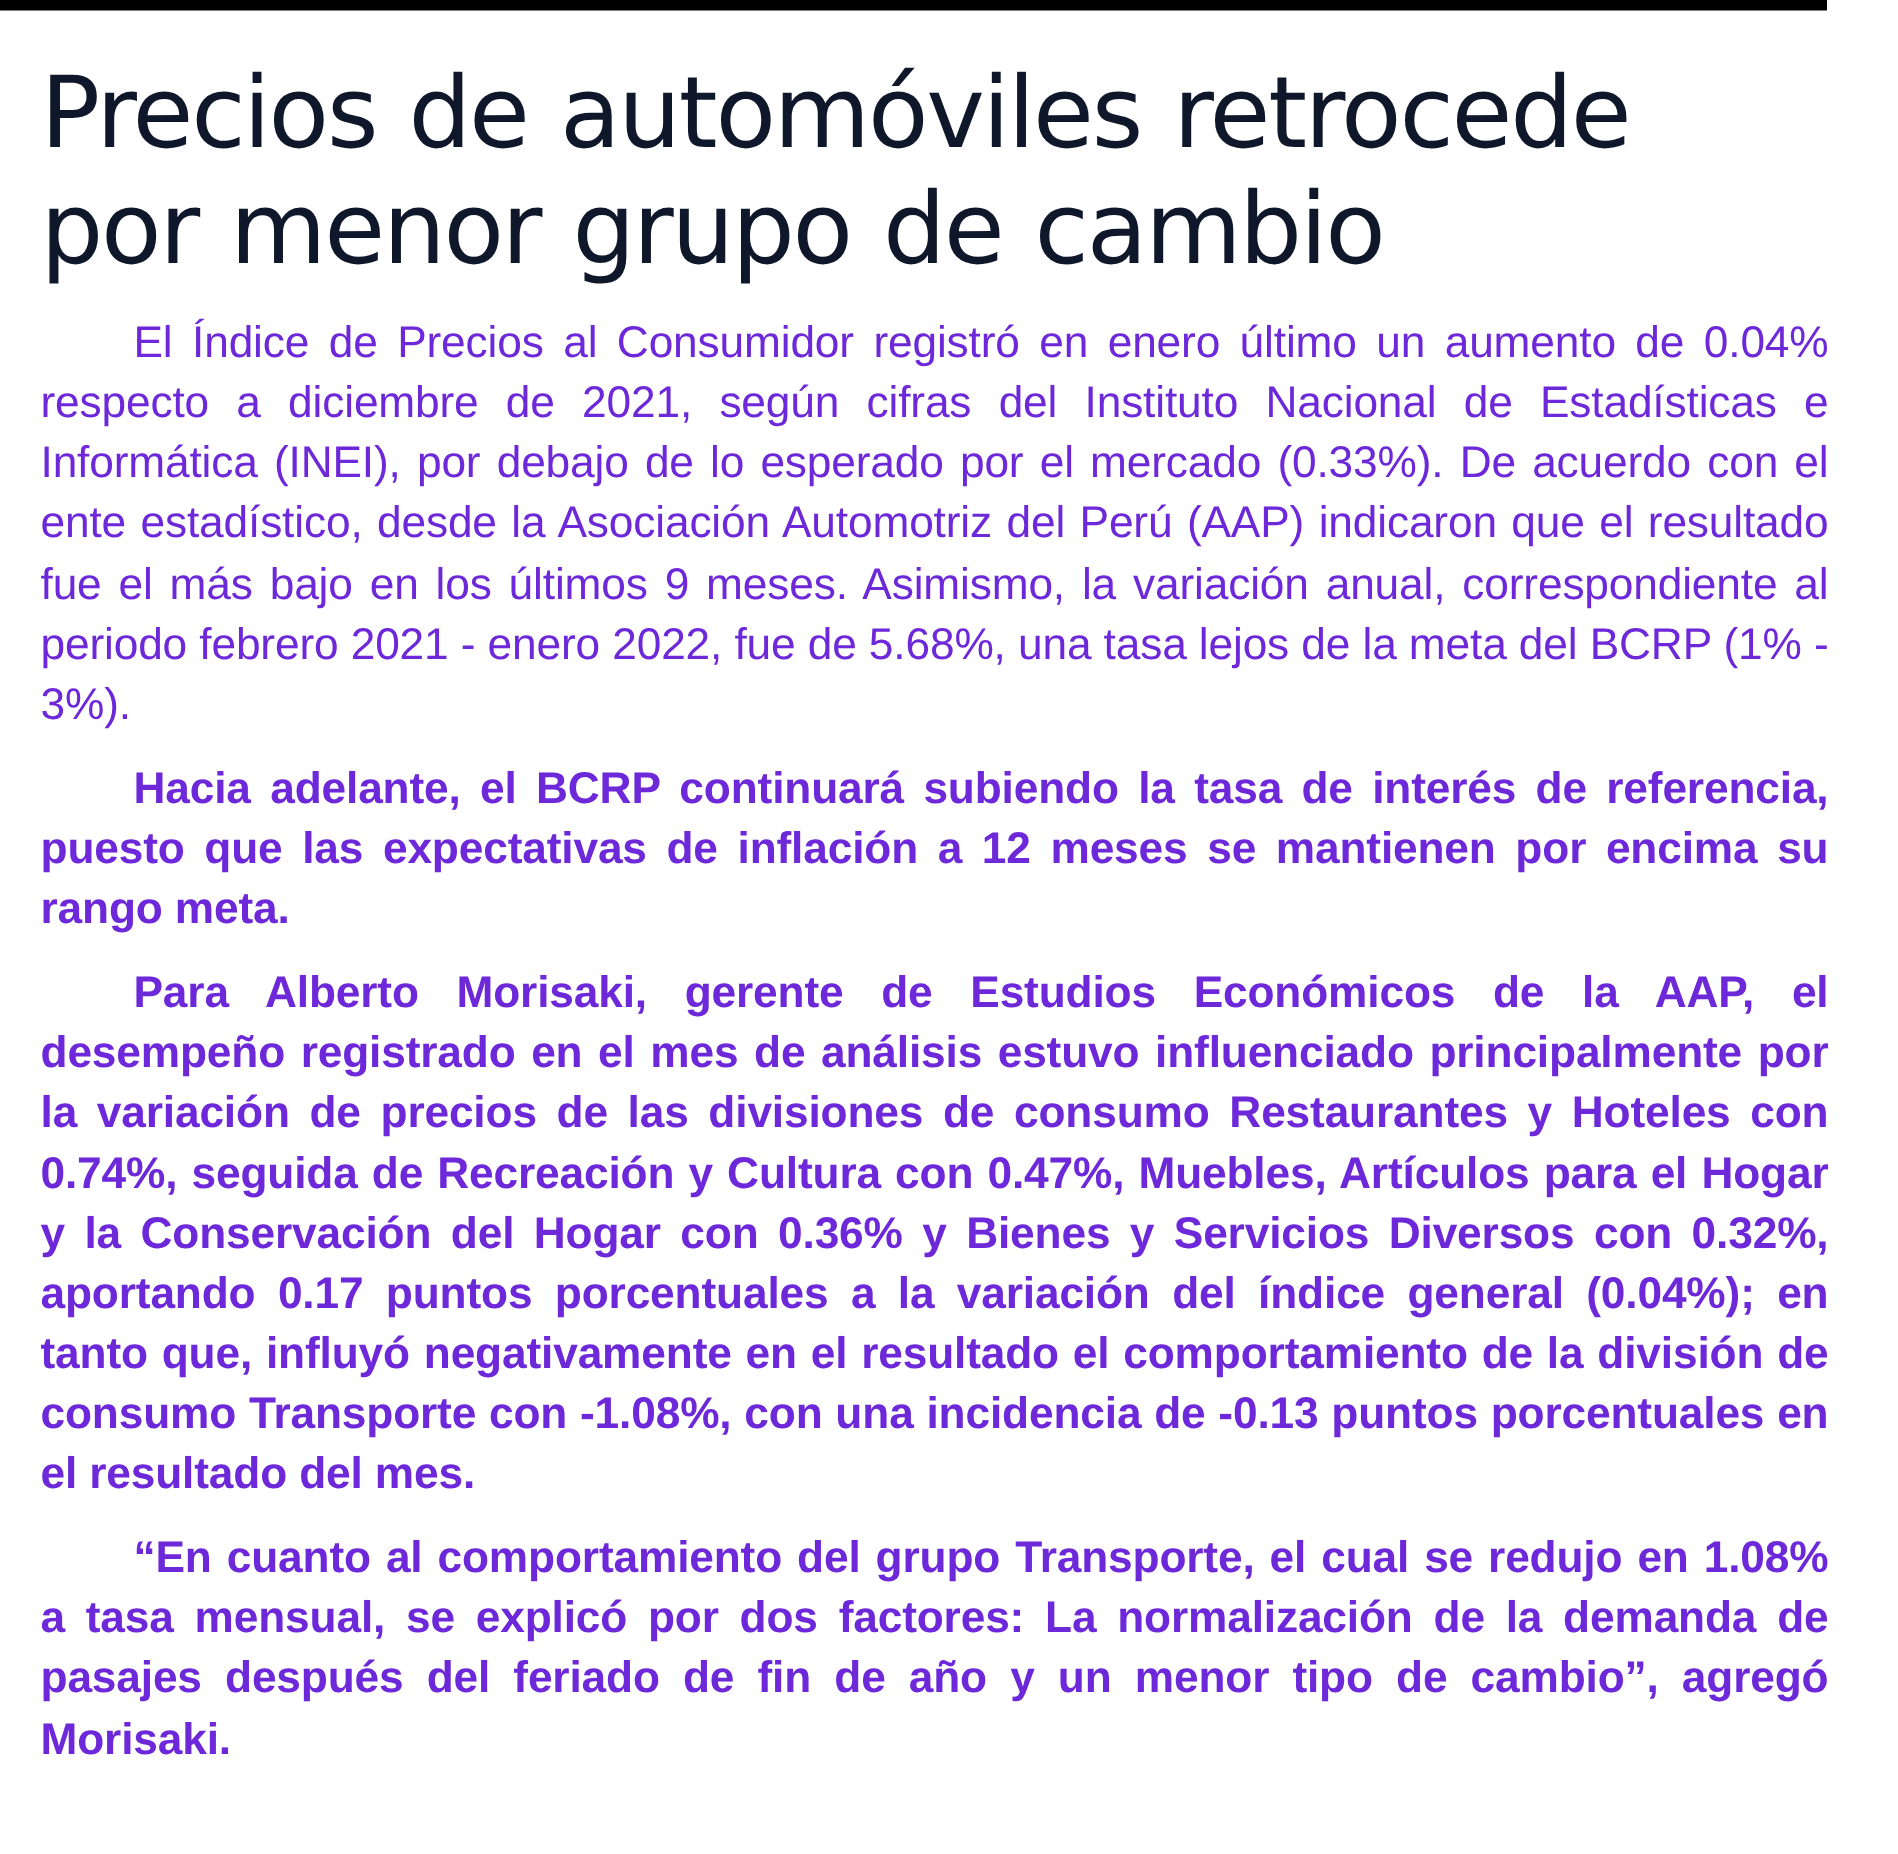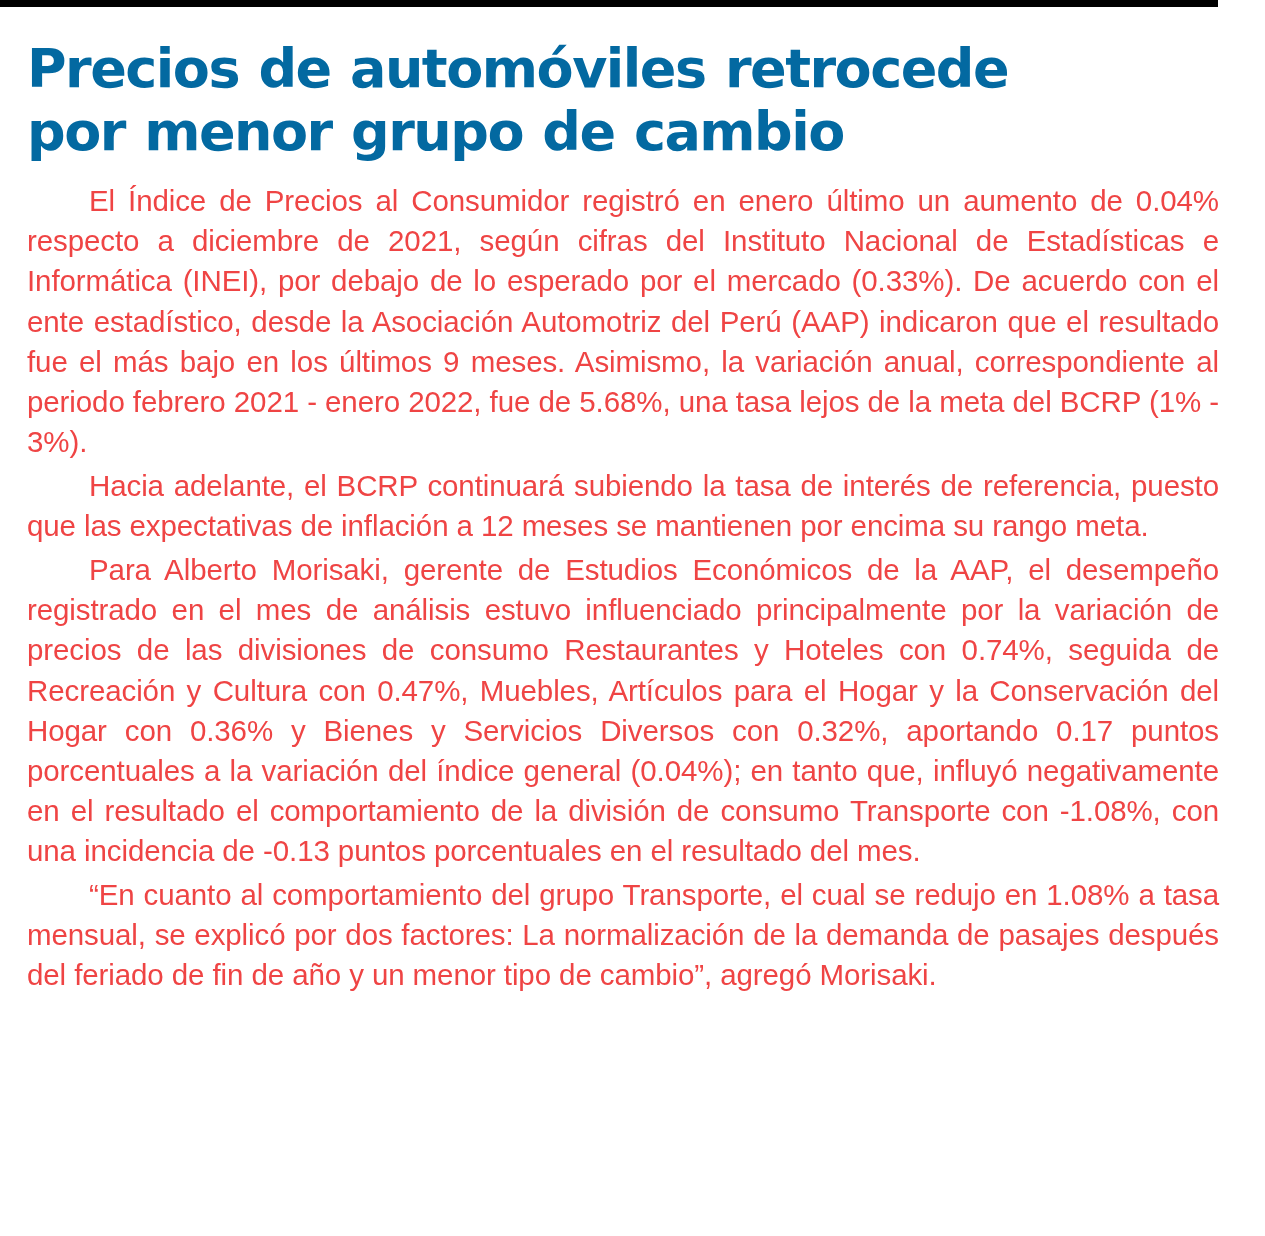--- a/index.html
+++ b/index.html
@@ -30,48 +30,49 @@
     height: 7px;
     background: #000000;
   }
   .content {
     position: absolute;
     top: 38px;
     left: 27px;
     width: 1192px;
   }
   .headline {
-    color: #0369a1;
+    color: #0f172a;
     font-family: "DejaVu Sans", sans-serif;
-    font-weight: bold;
-    font-size: 54px;
+    font-weight: normal;
+    font-size: 66px;
     line-height: 1.16;
     letter-spacing: -1.5px;
     margin: 0 0 18px 0;
     word-spacing: 2px;
   }
   .headline .line {
     display: block;
     white-space: nowrap;
   }
   .article {
     font-family: "Liberation Sans", sans-serif;
     font-size: 29.5px;
     line-height: 1.36;
-    color: #ef4444;
+    color: #6d28d9;
     text-align: justify;
     text-justify: inter-word;
     letter-spacing: -0.1px;
   }
   .article p {
     margin: 0;
     text-indent: 62px;
   }
   .article p + p {
-    margin-top: 4px;
+    margin-top: 16px;
+    font-weight: bold;
   }
 </style>
 </head>
 <body>
 
 <div class="page">
 
   <div class="top-rule"></div>
 
   <div class="content">

